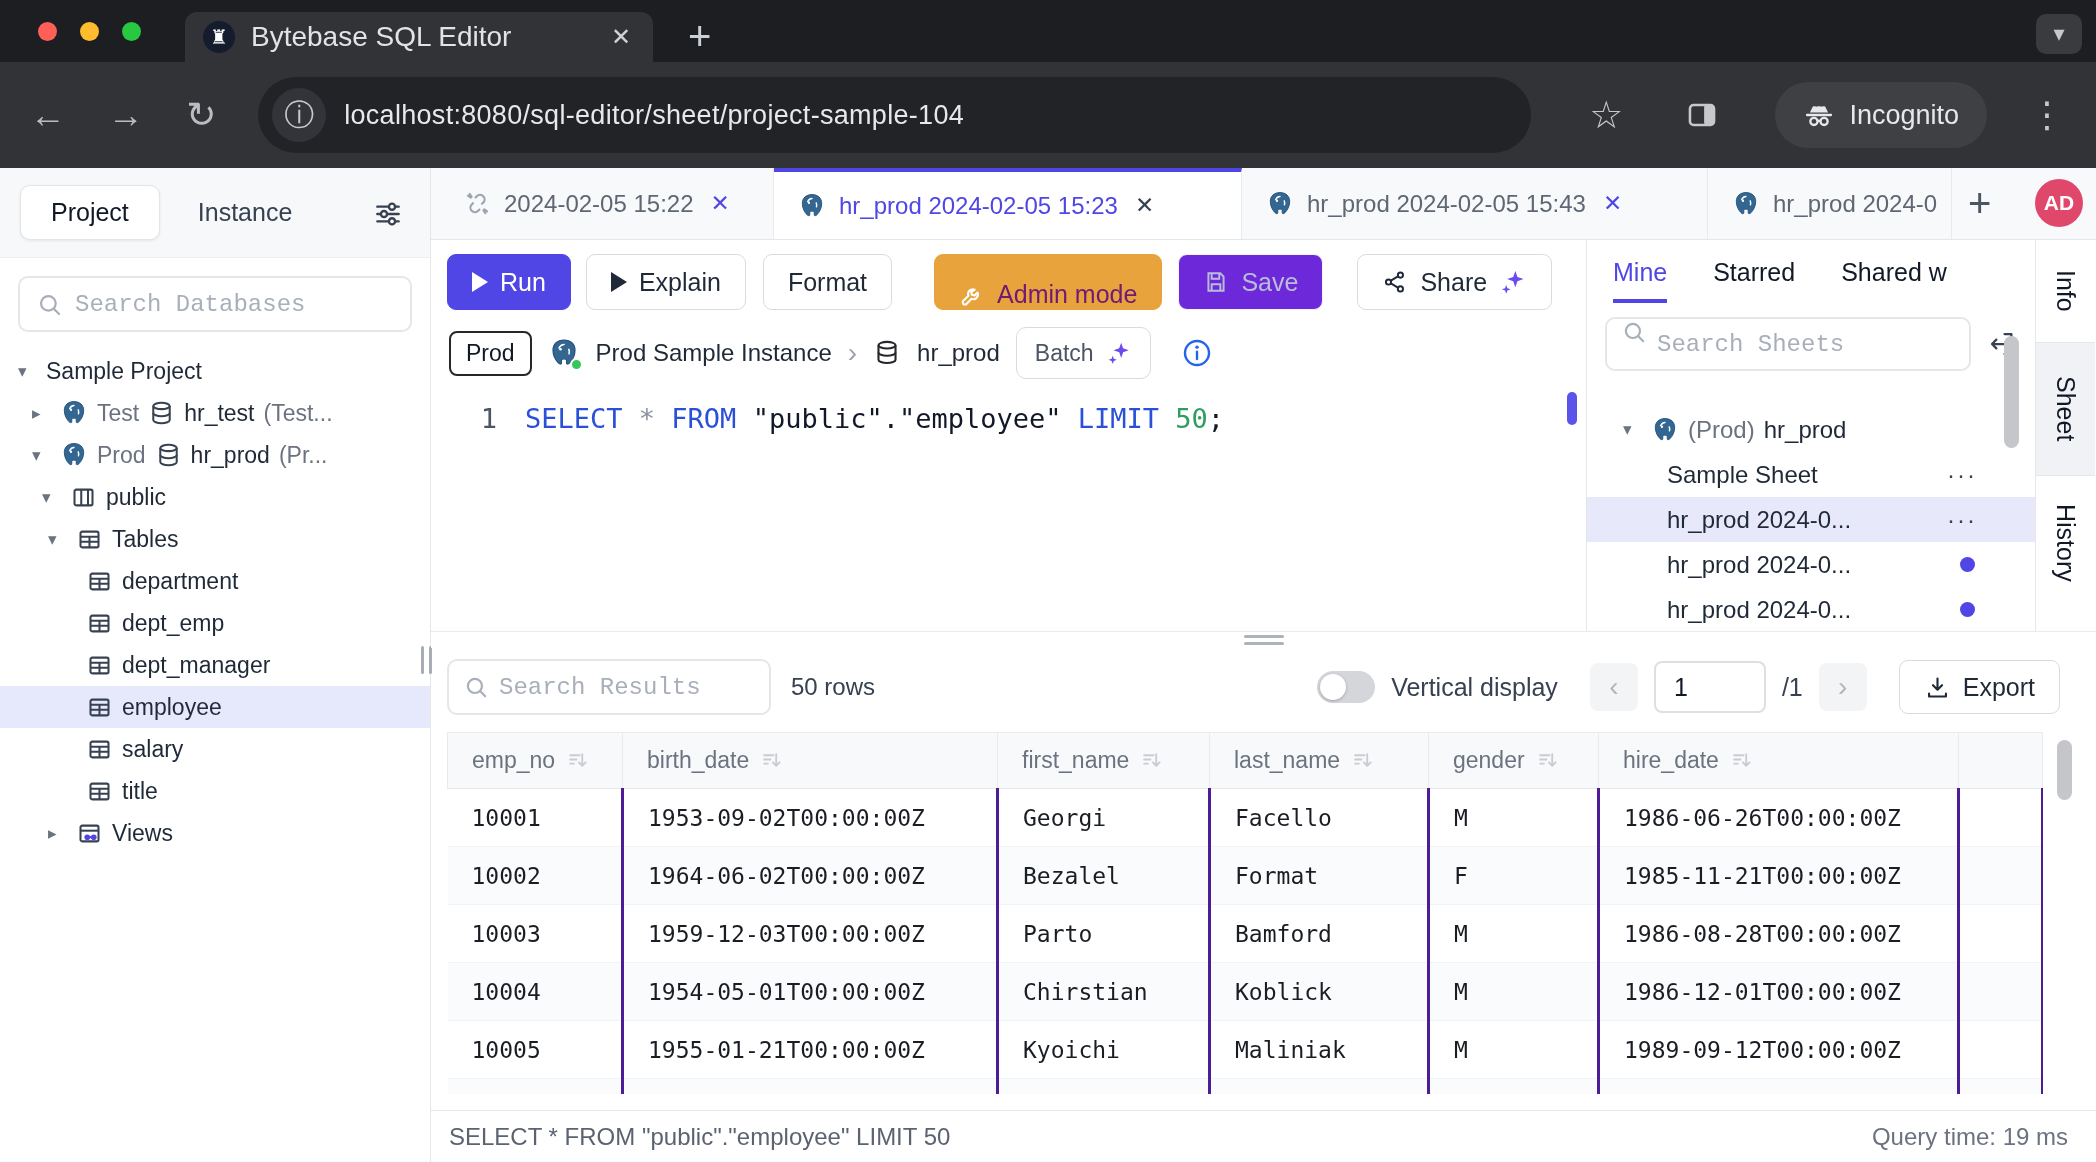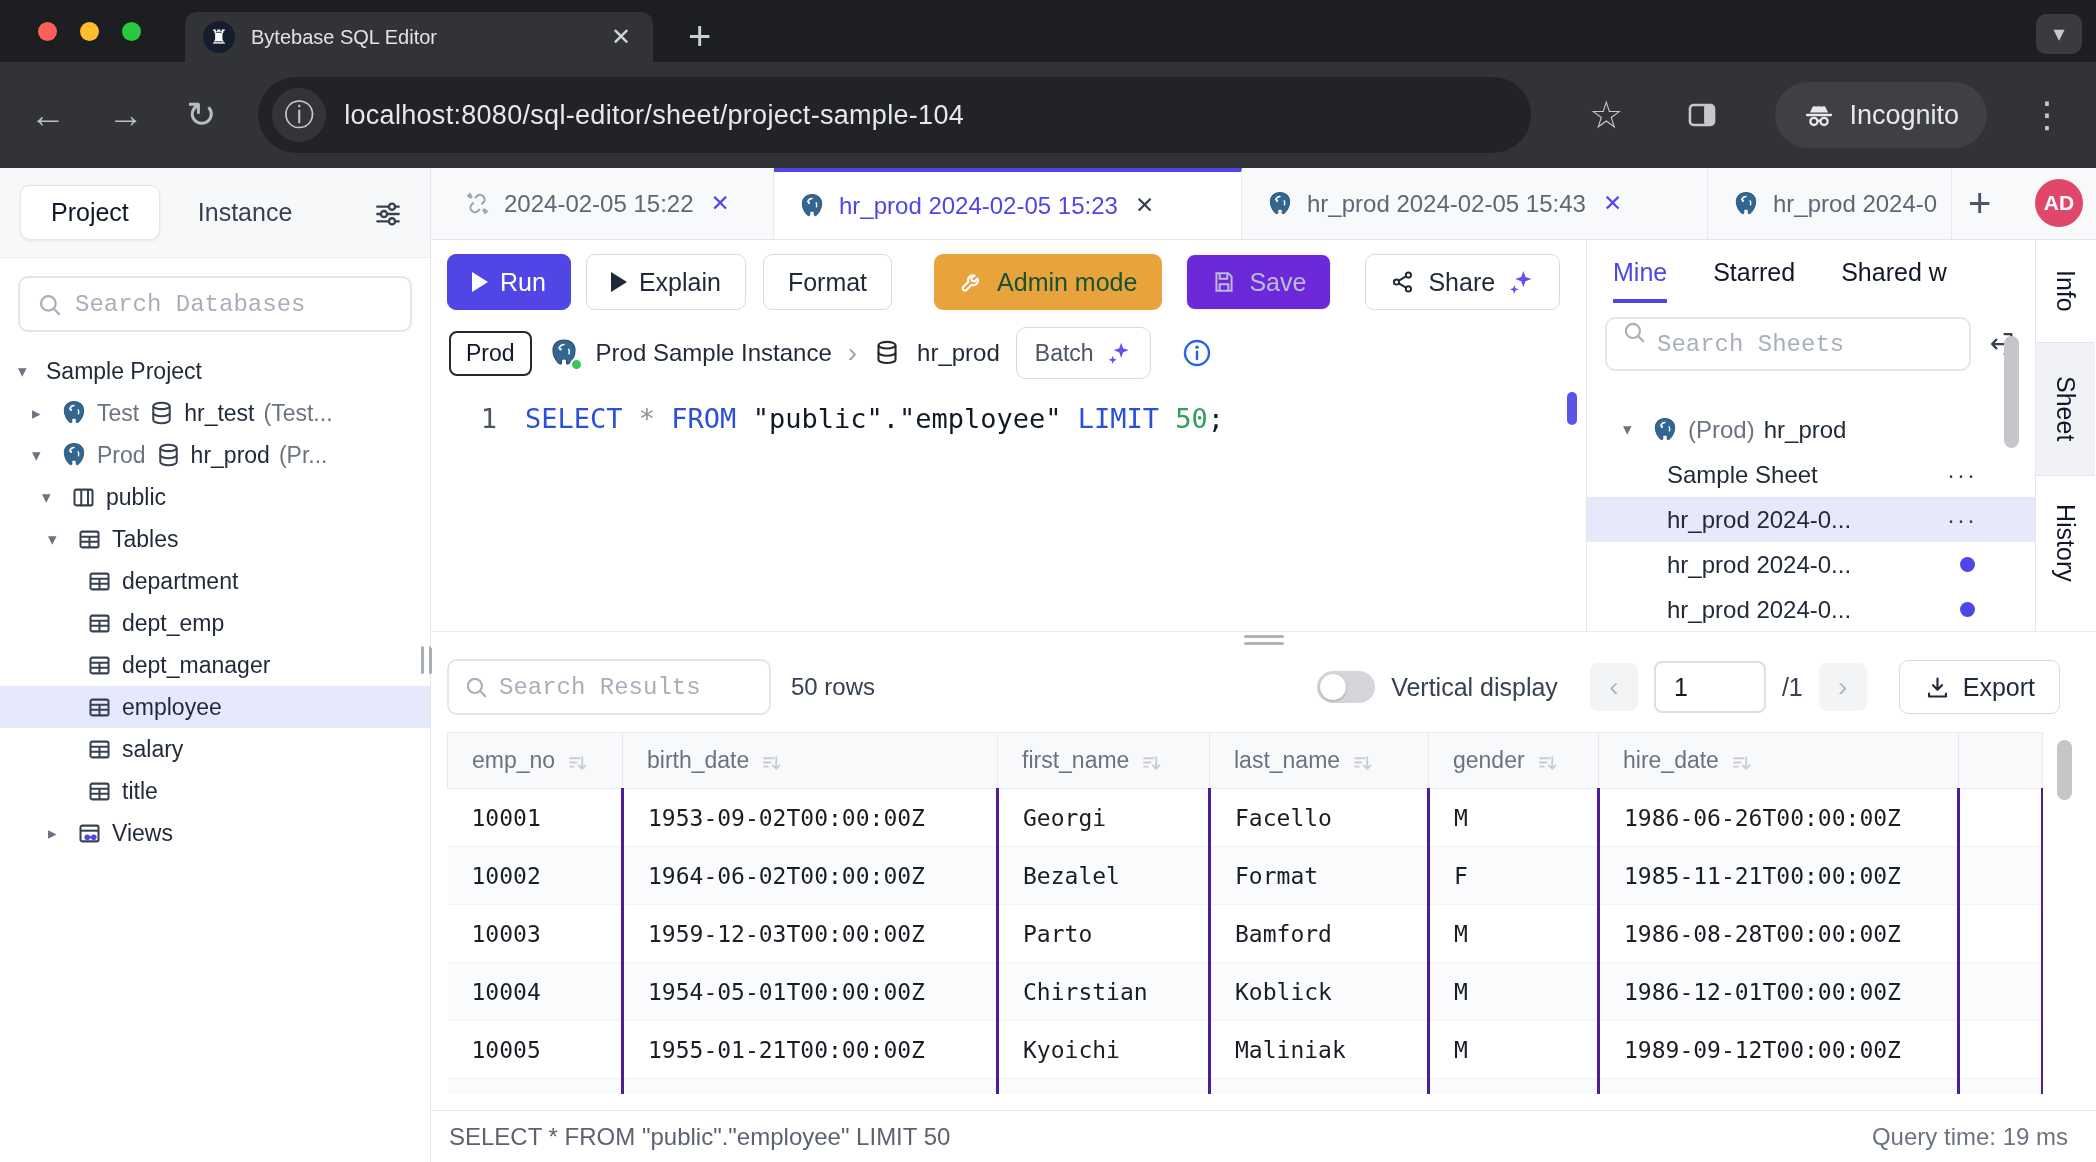--- a/index.html
+++ b/index.html
@@ -8,21 +8,21 @@
   .screen { position:absolute; inset:0; width:2096px; height:1162px; overflow:hidden; }
 
   
   .chrome { position:absolute; top:0; left:0; width:100%; height:168px; background:#1d1e21; }
   .titlebar { position:relative; height:62px; }
   .lights { position:absolute; left:38px; top:22px; display:flex; gap:23px; }
   .light { width:19px; height:19px; border-radius:50%; }
   .light.red{background:#ff5f57;} .light.yellow{background:#febc2e;} .light.green{background:#28c840;}
   .btab { position:absolute; left:185px; top:12px; width:468px; height:50px; background:#323337; border-radius:12px 12px 0 0; display:flex; align-items:center; padding:0 18px; gap:16px; }
   .favicon { width:32px; height:32px; border-radius:50%; background:#141c2e; color:#fff; font-size:20px; display:flex; align-items:center; justify-content:center; }
-  .btab-title { color:#e1e3e6; font-size:20px; flex:1; white-space:nowrap; overflow:hidden; }
+  .btab-title { color:#e1e3e6; font-size:28px; flex:1; white-space:nowrap; overflow:hidden; }
   .btab-close { color:#cfd2d6; font-size:24px; padding:0 4px; }
   .newtab { position:absolute; left:688px; top:14px; color:#cbd0d5; font-size:40px; font-weight:300; }
   .win-chevron { position:absolute; right:14px; top:14px; width:46px; height:40px; background:#3a3b3f; border-radius:10px; color:#c6c8cc; font-size:22px; display:flex; align-items:center; justify-content:center; }
   .navrow { position:absolute; top:62px; left:0; width:100%; height:106px; background:#323337; display:flex; align-items:center; padding:0 30px; }
   .navicn { color:#b9bdc2; font-size:36px; margin-right:42px; line-height:1; }
   .url-pill { width:1320px; height:76px; background:#222327; border-radius:38px; display:flex; align-items:center; padding-left:14px; gap:18px; }
   .url-info-circle { width:54px; height:54px; border-radius:50%; background:#33343a; color:#c6c8cc; font-size:30px; display:flex; align-items:center; justify-content:center; }
   .url-text { color:#e6e8ea; font-size:27px; letter-spacing:.3px; }
   .star-icn { color:#c6c8cc; font-size:38px; margin-left:58px; }
   .panel-icn { margin-left:62px; display:flex; }
@@ -70,21 +70,21 @@
   .avatar { position:absolute; right:13px; top:11px; width:48px; height:48px; border-radius:50%; background:#e0486b; color:#fff; font-size:21px; font-weight:bold; display:flex; align-items:center; justify-content:center; }
 
   
   .main-body { height:392px; display:flex; border-bottom:1px solid #e9ebee; flex:none; }
   .editor-pane { width:1156px; border-right:1px solid #e4e6ea; position:relative; padding-top:13px; flex:none; }
   .ed-toolbar { display:flex; align-items:center; padding:0 16px; height:58px; }
   .btn { height:56px; border-radius:9px; display:flex; align-items:center; gap:12px; font-size:25px; padding:0 24px; background:#fff; border:1px solid #d8dbe0; color:#1f2937; }
   .btn-run { background:#4f46e5; border-color:#4f46e5; color:#fff; margin-right:15px; }
   .btn-explain { margin-right:17px; }
   .btn-format { margin-right:42px; }
-  .btn-admin { background:#e8a33d; border-color:#e8a33d; color:#14532d; margin-right:24px; }
+  .btn-admin { background:#e8a33d; border-color:#e8a33d; color:#701a75; margin-right:16px;align-items:flex-end; }
   .btn-save { background:#6d28d9; border-color:#f2f3f7; color:#b9bdd9; margin-right:34px; }
   .tri { width:0; height:0; border-left:16px solid currentColor; border-top:10px solid transparent; border-bottom:10px solid transparent; }
   .breadcrumb { display:flex; align-items:center; padding:16px 18px 10px; gap:16px; }
   .env-chip { border:2px solid #26272b; border-radius:8px; padding:7px 15px; font-size:23px; color:#111827; }
   .pgwrap { position:relative; display:flex; }
   .green-dot { position:absolute; right:-3px; bottom:-2px; width:13px; height:13px; border-radius:50%; background:#34c759; border:2px solid #fff; }
   .bc-text { font-size:24px; color:#1f2937; }
   .bc-sep { color:#9ca3af; font-size:28px; }
   .btn-batch { height:52px; font-size:23px; color:#4b5563; padding:0 18px; border-radius:10px; }
   .code-area { display:flex; padding-top:14px; font-family:"DejaVu Sans Mono","Liberation Mono",monospace; font-size:27px; }
@@ -131,21 +131,21 @@
   .vd-label { font-size:25px; color:#374151; margin-right:16px; }
   .pager-btn { width:48px; height:48px; background:#f3f4f6; border-radius:8px; color:#b0b5bd; font-size:28px; display:flex; align-items:center; justify-content:center; }
   .page-input { width:112px; height:52px; border:2px solid #dcdfe4; border-radius:8px; font-size:25px; color:#111827; padding-left:18px; outline:none; font-family:inherit; }
   .page-total { font-size:25px; color:#374151; }
   .btn-export { height:54px; margin-left:16px; }
 
   .res-table-wrap { margin:16px 53px 0 16px; height:362px; overflow:hidden; position:relative; }
   table.grid { border-collapse:collapse; width:100%; table-layout:fixed; }
   .grid th { height:56px; background:#f8f9fa; border:1px solid #e8eaee; border-left:none; font-size:23px; font-weight:500; color:#6b7280; text-align:left; padding-left:24px; }
   .grid th:first-child { border-left:1px solid #e8eaee; }
-  .grid th .hwrap { display:flex; align-items:flex-end; gap:12px; }
+  .grid th .hwrap { display:flex; align-items:center; gap:12px; }
   .grid td { height:58px; padding-left:24px; border-right:3px solid #4c1d95; border-bottom:1px solid #f1f3f5; font-family:"DejaVu Sans Mono","Liberation Mono",monospace; font-size:23px; color:#1a1d23; white-space:nowrap; overflow:hidden; }
   .grid tr:nth-child(even) td { background:#fafbfc; }
   .c0{width:175px;} .c1{width:375px;} .c2{width:212px;} .c3{width:219px;} .c4{width:170px;} .c5{width:360px;} .c6{width:84px;}
   .tbl-scroll { position:absolute; right:24px; top:92px; width:15px; height:60px; border-radius:8px; background:#c5c6c9; }
 
   
   .statusbar { height:52px; border-top:1px solid #e4e6ea; display:flex; align-items:center; padding:0 28px 0 18px; font-size:24px; color:#5b6370; flex:none; background:#fff; }
   .qtime { margin-left:auto; color:#6b7280; }
 
   svg { display:block; }

